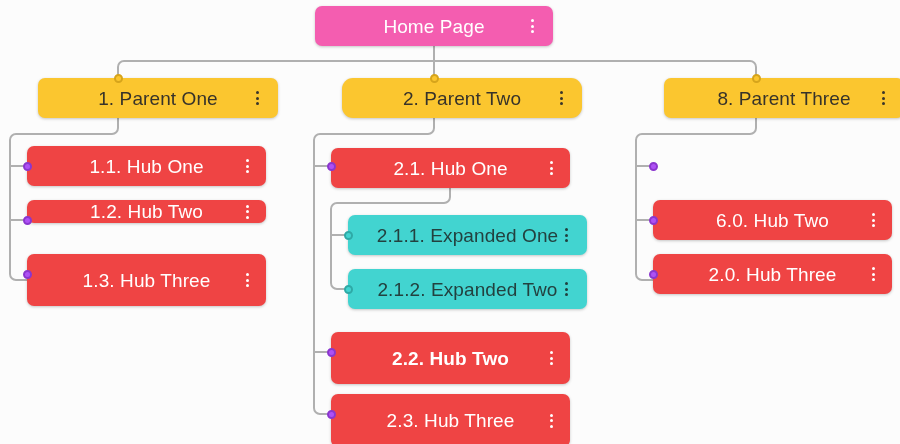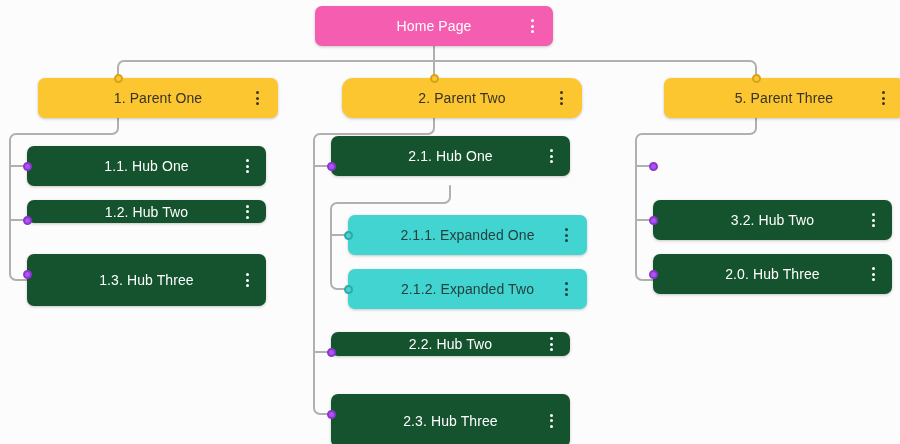--- a/index.html
+++ b/index.html
@@ -12,42 +12,42 @@
   #wires{position:absolute;left:0;top:0;width:900px;height:444px;pointer-events:none;}
 
   .node{
     position:absolute;box-sizing:border-box;
     border-radius:7px;
     display:flex;align-items:center;justify-content:center;
     box-shadow:0 1px 3px rgba(0,0,0,.22);
     cursor:pointer;user-select:none;
   }
   .node .label{
-    font-size:14px;line-height:1;letter-spacing:.1px;
+    font-size:19px;line-height:1;letter-spacing:.1px;
     white-space:nowrap;text-align:right;
   }
   .kebab{
     position:absolute;top:50%;transform:translateY(-50%);
     width:14px;height:16px;
     display:flex;flex-direction:column;align-items:center;
     justify-content:space-between;padding:1px 0;box-sizing:border-box;
     cursor:pointer;
   }
   .kebab i{display:block;width:3px;height:3px;border-radius:50%;}
 
   
   .n-home{background:#f45db0;}
   .n-home .label{color:#ffffff;}
   .n-home .kebab i{background:#ffffff;}
 
   .n-parent{background:#fbc62f;margin-left:28px;}
   .n-parent .label{color:#37332a;}
   .n-parent .kebab i{background:#3a352b;}
 
-  .n-hub{background:#14532d;}
+  .n-hub{background:#ef4444;}
   .n-hub .label{color:#ffffff;}
   .n-hub .kebab i{background:#ffffff;}
 
   .n-expanded{background:#42d4d0;}
   .n-expanded .label{color:#23413f;}
   .n-expanded .kebab i{background:#20403e;}
 
   
   .dot{
     position:absolute;width:9px;height:9px;border-radius:50%;
@@ -110,21 +110,21 @@
     <span class="label">2. Parent Two</span>
     <span class="kebab" style="right:14px;">
       <i></i>
         <i></i>
         <i></i>
     </span>
   </div>
   <span class="dot dot-top" style="left:430px;top:74px;"></span>
 
   <div class="node n-parent" style="left:636px;top:78px;width:240px;height:40px;">
-    <span class="label">5. Parent Three</span>
+    <span class="label">8. Parent Three</span>
     <span class="kebab" style="right:14px;">
       <i></i>
         <i></i>
         <i></i>
     </span>
   </div>
   <span class="dot dot-top" style="left:752px;top:74px;"></span>
 
   <div class="node n-hub" style="left:27px;top:146px;width:239px;height:40px;">
     <span class="label">1.1. Hub One</span>
@@ -149,21 +149,21 @@
   <div class="node n-hub" style="left:27px;top:254px;width:239px;height:52px;">
     <span class="label">1.3. Hub Three</span>
     <span class="kebab" style="right:12px;">
       <i></i>
         <i></i>
         <i></i>
     </span>
   </div>
   <span class="dot dot-left-hub" style="left:23px;top:270px;"></span>
 
-  <div class="node n-hub" style="left:331px;top:136px;width:239px;height:40px;">
+  <div class="node n-hub" style="left:331px;top:148px;width:239px;height:40px;">
     <span class="label">2.1. Hub One</span>
     <span class="kebab" style="right:12px;">
       <i></i>
         <i></i>
         <i></i>
     </span>
   </div>
   <span class="dot dot-left-hub" style="left:327px;top:162px;"></span>
 
   <div class="node n-expanded" style="left:348px;top:215px;width:239px;height:40px;">
@@ -179,21 +179,21 @@
   <div class="node n-expanded" style="left:348px;top:269px;width:239px;height:40px;">
     <span class="label">2.1.2. Expanded Two</span>
     <span class="kebab" style="right:14px;">
       <i></i>
         <i></i>
         <i></i>
     </span>
   </div>
   <span class="dot dot-left-exp" style="left:344px;top:285px;"></span>
 
-  <div class="node n-hub" style="left:331px;top:332px;width:239px;height:24px;">
+  <div class="node n-hub" style="left:331px;top:332px;width:239px;height:52px;font-weight:bold;">
     <span class="label">2.2. Hub Two</span>
     <span class="kebab" style="right:12px;">
       <i></i>
         <i></i>
         <i></i>
     </span>
   </div>
   <span class="dot dot-left-hub" style="left:327px;top:348px;"></span>
 
   <div class="node n-hub" style="left:331px;top:394px;width:239px;height:53px;">
@@ -202,21 +202,21 @@
       <i></i>
         <i></i>
         <i></i>
     </span>
   </div>
   <span class="dot dot-left-hub" style="left:327px;top:410px;"></span>
 
   <span class="dot dot-left-hub" style="left:649px;top:162px;"></span>
 
   <div class="node n-hub" style="left:653px;top:200px;width:239px;height:40px;">
-    <span class="label">3.2. Hub Two</span>
+    <span class="label">6.0. Hub Two</span>
     <span class="kebab" style="right:12px;">
       <i></i>
         <i></i>
         <i></i>
     </span>
   </div>
   <span class="dot dot-left-hub" style="left:649px;top:216px;"></span>
 
   <div class="node n-hub" style="left:653px;top:254px;width:239px;height:40px;">
     <span class="label">2.0. Hub Three</span>

